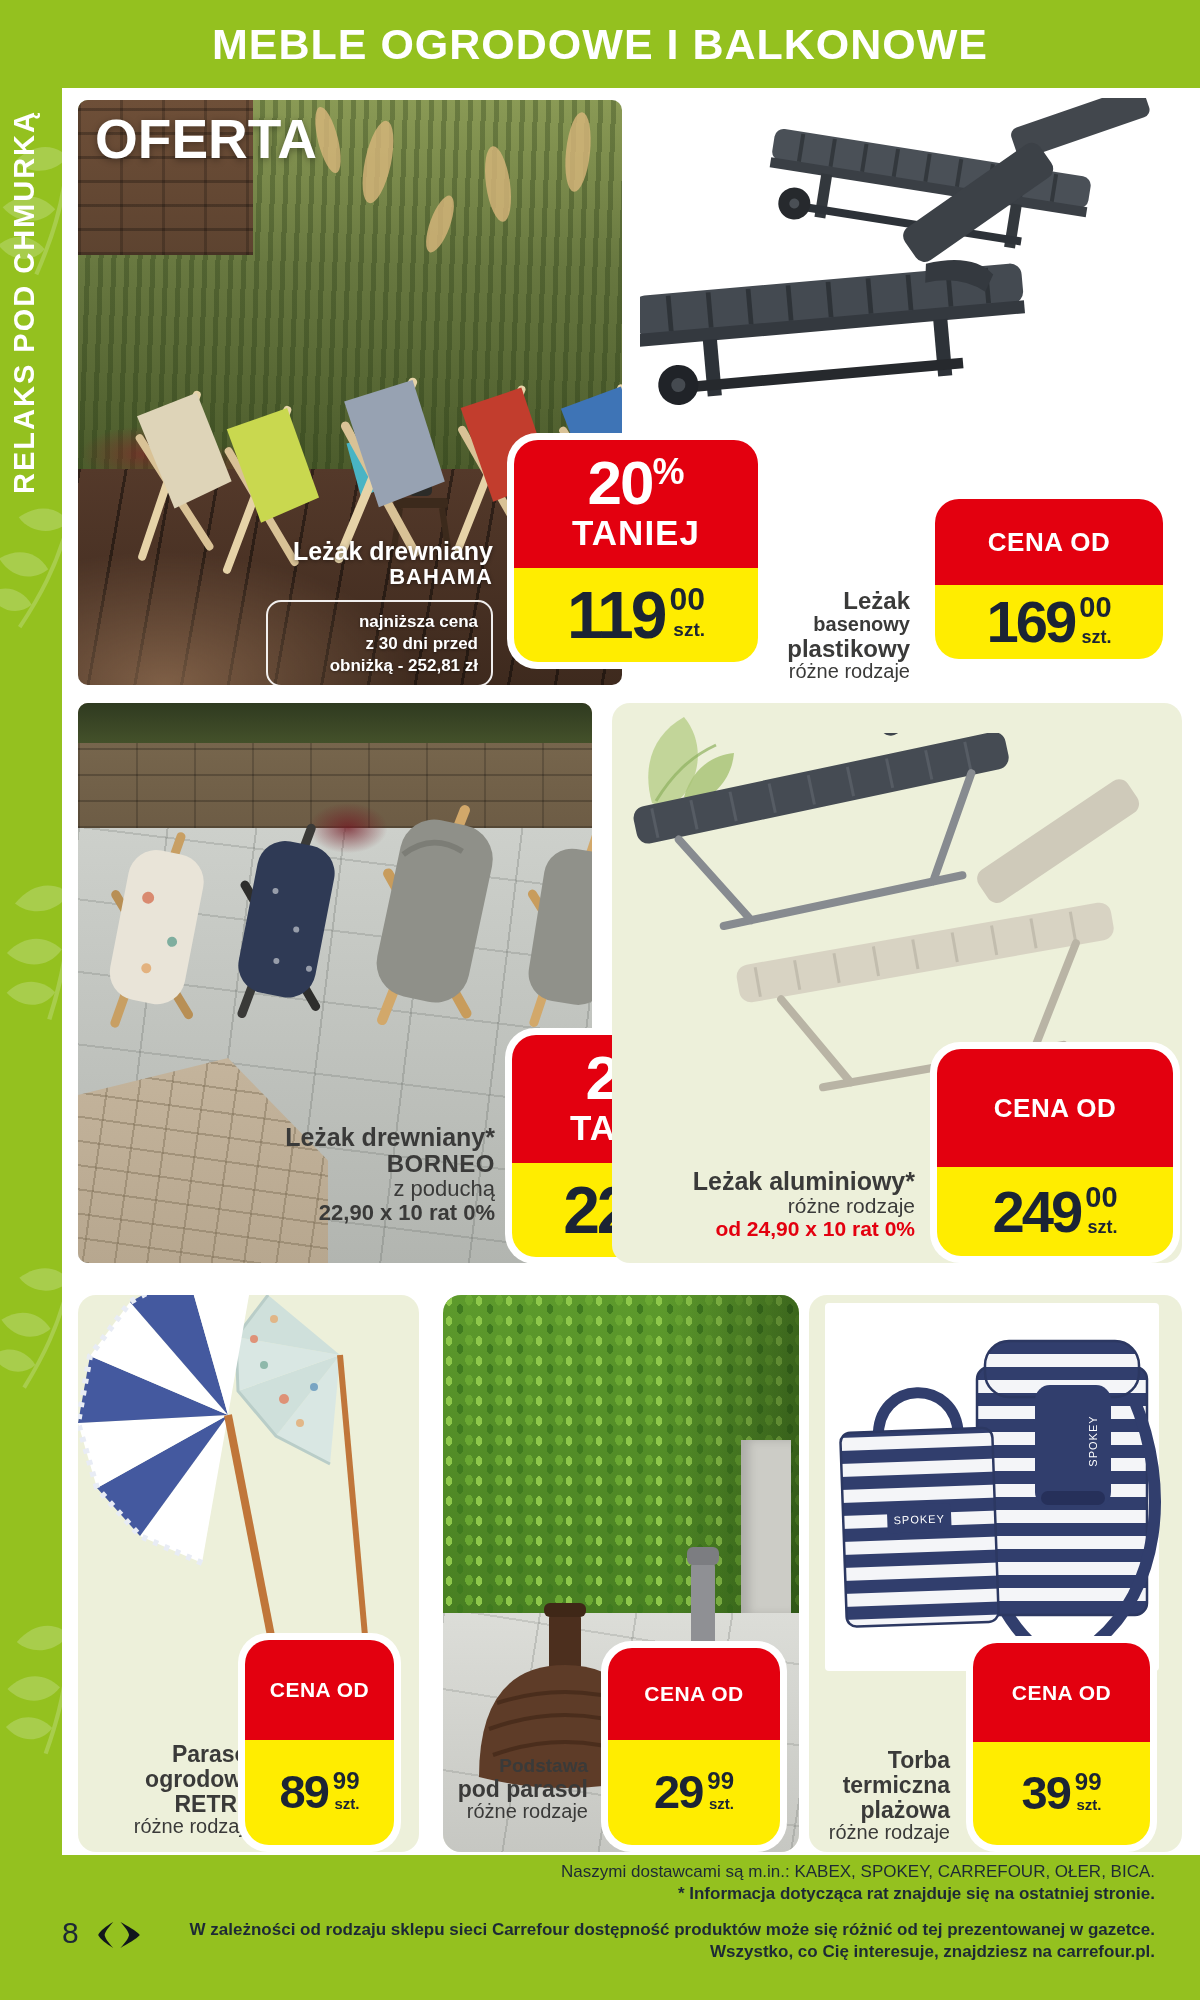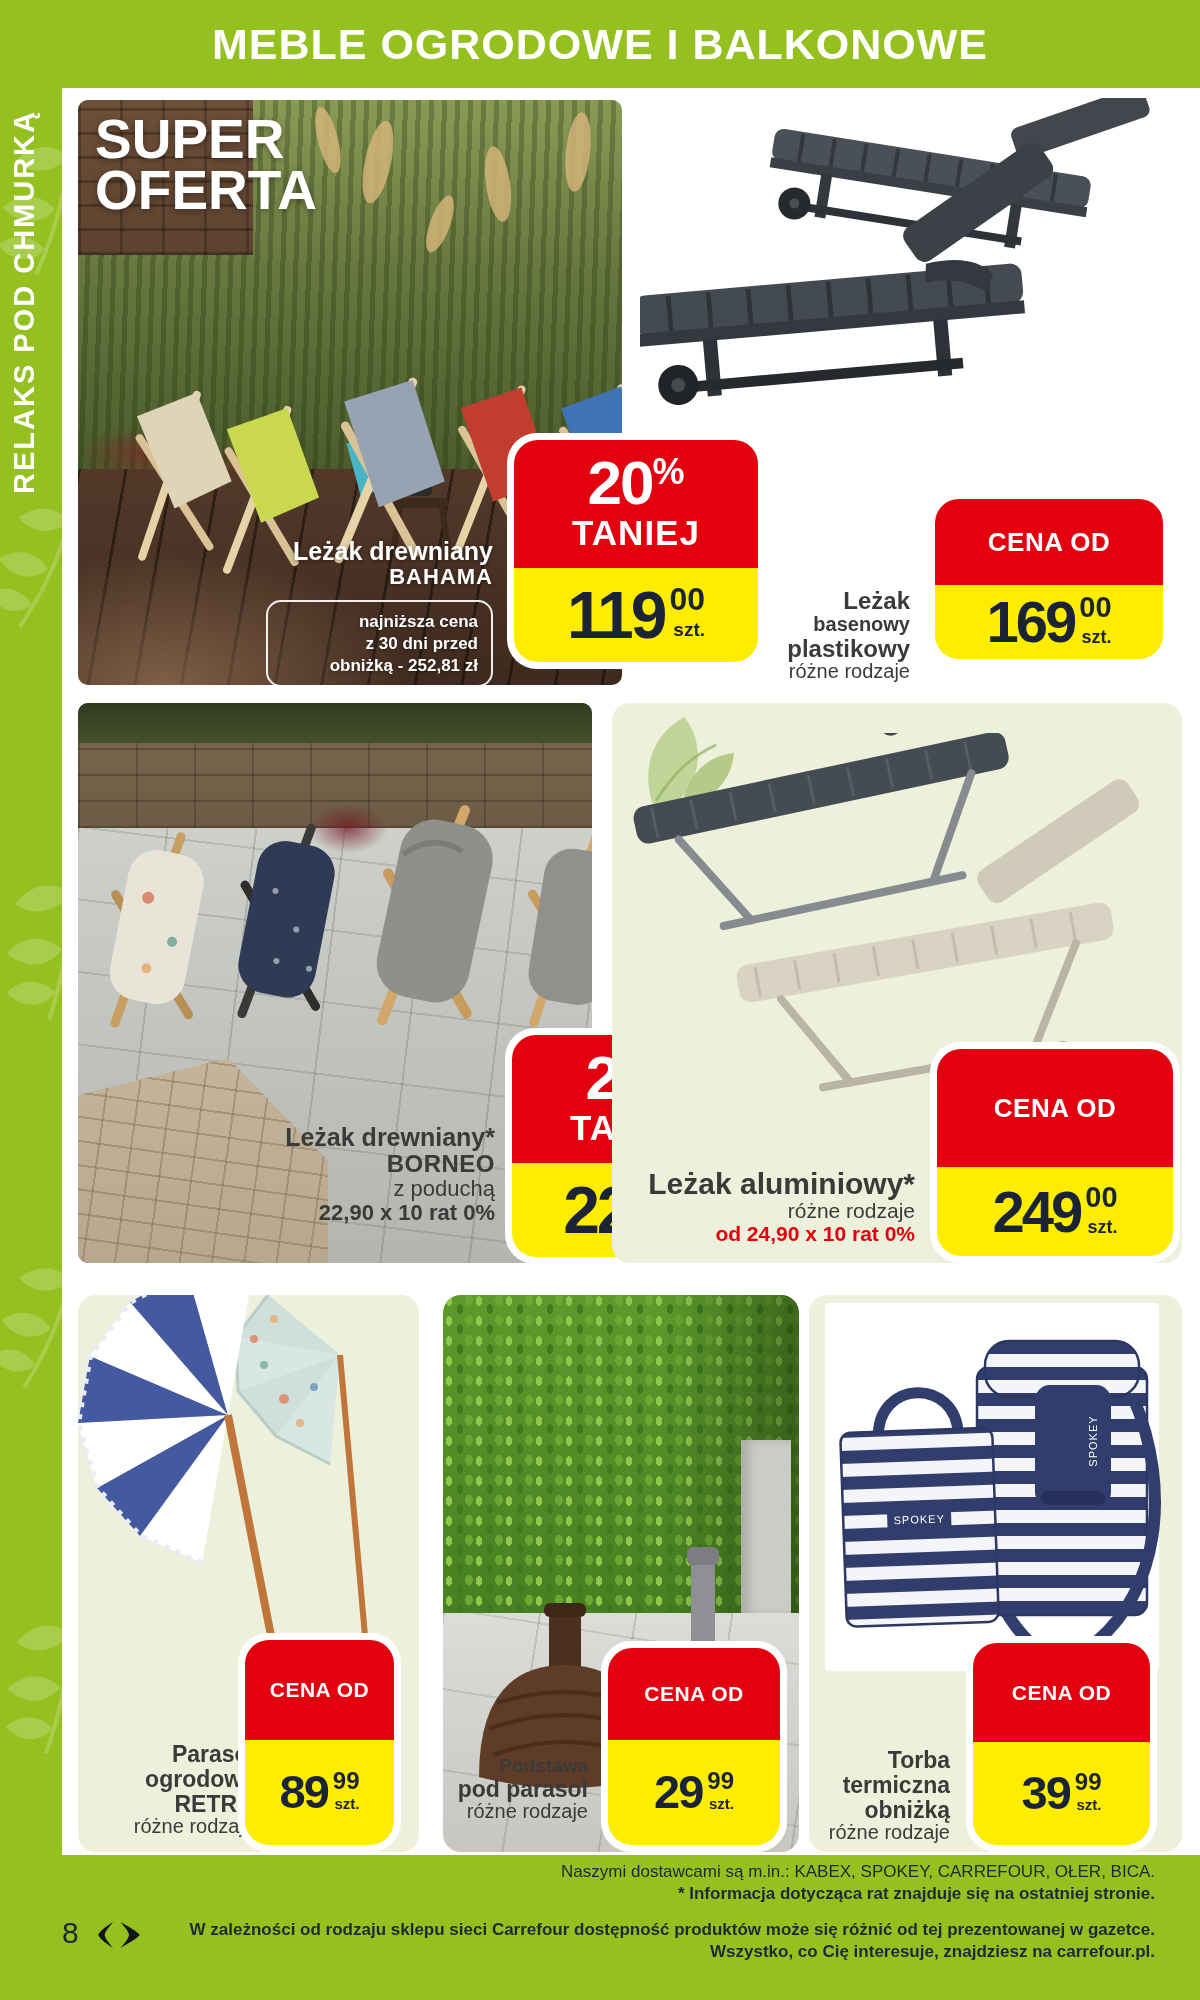--- a/index.html
+++ b/index.html
@@ -180,21 +180,20 @@
         <line x1="86" y1="148" x2="30" y2="32" stroke="#d9c296" stroke-width="8" stroke-linecap="round"></line>
         <path d="M30,10 L92,-6 L116,86 L56,106 Z" fill="#c23d2d"></path>
       </g>
       <g transform="translate(452,302) rotate(-6)">
         <line x1="18" y1="150" x2="92" y2="-4" stroke="#e6d3a8" stroke-width="8" stroke-linecap="round"></line>
         <line x1="86" y1="148" x2="30" y2="32" stroke="#d9c296" stroke-width="8" stroke-linecap="round"></line>
         <path d="M30,10 L92,-6 L116,86 L56,106 Z" fill="#3e74b6"></path>
       </g>
     </svg>
     <div class="superoferta">
-      <div>SUPER</div>
       <div>OFERTA</div>
     </div>
   </div>
   <div class="lbl lbl-white" style="right:707px;top:538px;">
     <span class="b" style="font-size:25px;">Leżak drewniany</span>
     <span class="b" style="font-size:22px;letter-spacing:1px;font-weight:800;">BAHAMA</span>
   </div>
   <div class="note note-white" style="right:707px;top:600px;width:227px;">
     <span>najniższa cena</span>
     <span>z 30 dni przed</span>
@@ -386,21 +385,21 @@
             <line x1="220" y1="20" x2="220" y2="50"></line>
           <line x1="260" y1="20" x2="260" y2="50"></line>
             <line x1="300" y1="20" x2="300" y2="50"></line>
             <line x1="340" y1="20" x2="340" y2="50"></line>
         </g>
         <path d="M40,56 L94,150 M340,52 L280,150 M66,150 L310,150" stroke="#b9b4a5" stroke-width="8" fill="none" stroke-linecap="round"></path>
       </g>
     </svg>
   </div>
   <div class="lbl lbl-dark" style="right:285px;top:1168px;">
-    <span class="b" style="font-size:30px;">Leżak aluminiowy*</span>
+    <span class="b" style="font-size:25px;">Leżak aluminiowy*</span>
     <span class="r" style="font-size:21px;">różne rodzaje</span>
     <span class="redtxt" style="display:block;font-size:21px;">od 24,90 x 10 rat 0%</span>
   </div>
   <div class="badge" style="left:930px;top:1042px;width:250px;height:221px;">
     <div class="b-in">
       <div class="b-red" style="height:118px;">
           <span class="cenaod">CENA OD</span>
         </div>
       <div class="b-yel">
         <div class="price mid">
@@ -545,21 +544,21 @@
         <path d="M38,40 C38,-18 118,-18 118,40" fill="none" stroke="#313e6d" stroke-width="11"></path>
         <rect x="0" y="34" width="152" height="194" rx="10" fill="url(#st)" stroke="#2c3862" stroke-width="2.5"></rect>
         <rect x="44" y="108" width="64" height="28" rx="4" fill="#313e6d"></rect>
         <text x="76" y="127" font-size="11" fill="#ffffff" letter-spacing="1" text-anchor="middle">SPOKEY</text>
       </g>
     </svg>
   </div>
   <div class="lbl lbl-dark" style="right:250px;top:1748px;">
     <span class="b" style="font-size:23px;">Torba</span>
     <span class="b" style="font-size:23px;">termiczna</span>
-    <span class="b" style="font-size:23px;">obniżką</span>
+    <span class="b" style="font-size:23px;">plażowa</span>
     <span class="r" style="font-size:20px;">różne rodzaje</span>
   </div>
   <div class="badge" style="left:966px;top:1636px;width:191px;height:216px;">
     <div class="b-in">
       <div class="b-red" style="height:99px;">
           <span class="cenaod-sm">CENA OD</span>
         </div>
       <div class="b-yel">
         <div class="price sm">
           <span class="p-main">39</span>

